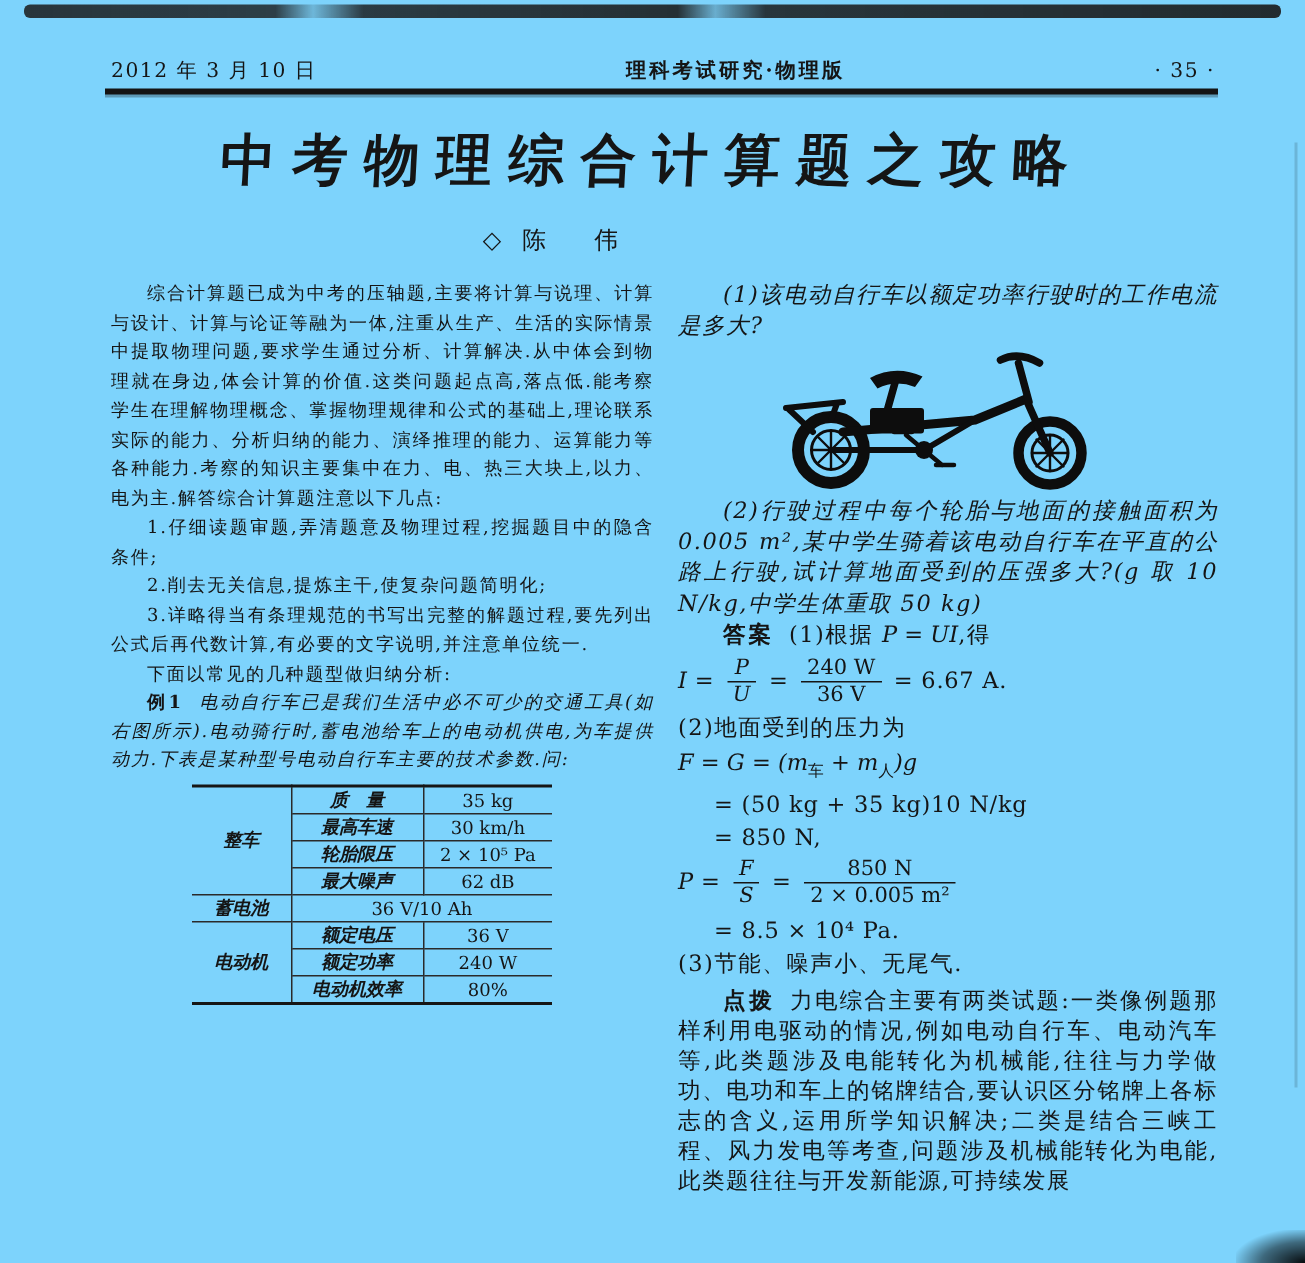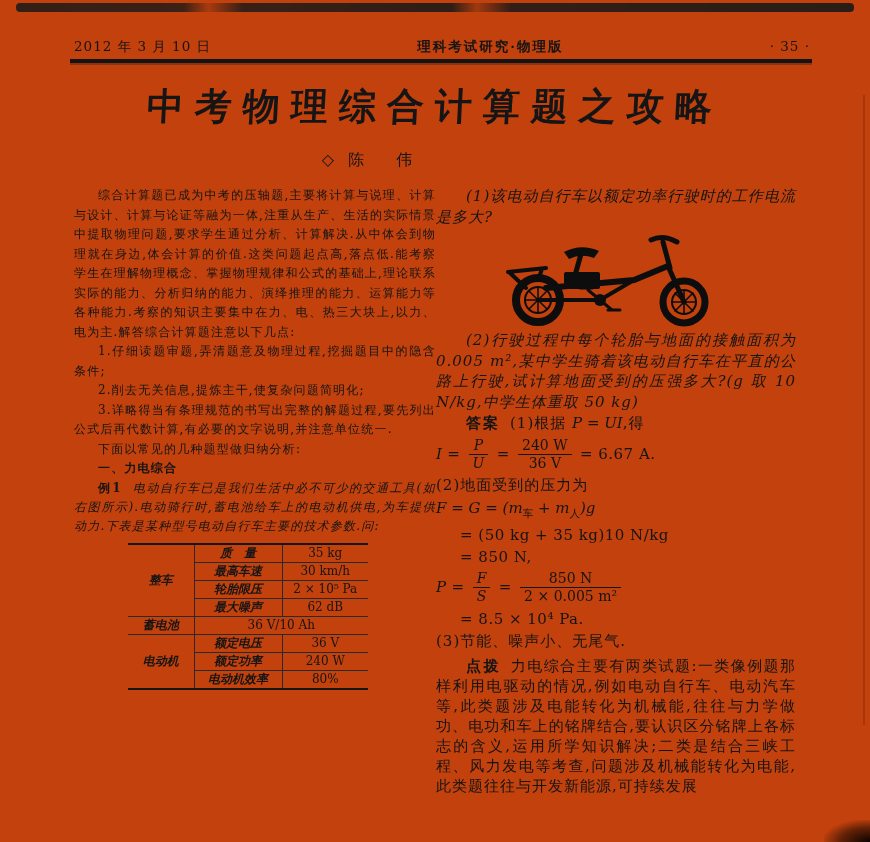--- a/index.html
+++ b/index.html
@@ -4,21 +4,21 @@
 <style>
   * { box-sizing: border-box; }
   html,body { margin:0; padding:0; }
   body {
     width:870px; height:842px;
     background:#ffffff;
     color:#151515;
     font-family:"DejaVu Serif","Liberation Serif",serif;
     position:relative; overflow:hidden;
   }
-  .page { position:absolute; inset:0; background:#c2410c; }
+  .page { position:absolute; inset:0; background:#7dd3fc; }
 
   
   .artifact-top {
     position:absolute; top:3px; left:16px; width:838px; height:9px;
     background:linear-gradient(90deg,
       rgba(25,25,25,.85) 0%, rgba(25,25,25,.8) 20%,
       rgba(25,25,25,.15) 23%, rgba(25,25,25,.82) 27%,
       rgba(25,25,25,.88) 52%, rgba(25,25,25,.2) 55%,
       rgba(25,25,25,.85) 59%, rgba(25,25,25,.9) 100%);
     border-radius:4px; filter:blur(.4px);
@@ -52,21 +52,21 @@
   }
   .author {
     position:absolute; top:150px; left:0; width:742px;
     text-align:center; font-size:16px; letter-spacing:8px;
   }
   .author .diamond { letter-spacing:0; margin-right:14px; }
 
   
   .col { position:absolute; top:186px; }
   .col-left  { left:74px;  width:362px; }
-  .col-right { left:436px; width:360px; }
+  .col-right { left:452px; width:360px; }
 
   p { margin:0; text-align:justify; }
   .col-left p  { font-size:12px; line-height:19.5px; letter-spacing:1.2px; }
   .col-right p { font-size:15px; line-height:20.5px; letter-spacing:1px; }
   .indent { text-indent:2em; }
   .bold { font-weight:bold; }
   .kai { font-style:italic; }
   .col-left p.kai { font-size:12px; line-height:19px; }
   b.inline-label { font-style:normal; letter-spacing:2px; margin-right:10px; }
 
@@ -128,21 +128,20 @@
   <div class="author">
     <span class="diamond">◇</span><span>陈　伟</span>
   </div>
 
   <div class="col col-left">
     <p class="indent">综合计算题已成为中考的压轴题,主要将计算与说理、计算与设计、计算与论证等融为一体,注重从生产、生活的实际情景中提取物理问题,要求学生通过分析、计算解决.从中体会到物理就在身边,体会计算的价值.这类问题起点高,落点低.能考察学生在理解物理概念、掌握物理规律和公式的基础上,理论联系实际的能力、分析归纳的能力、演绎推理的能力、运算能力等各种能力.考察的知识主要集中在力、电、热三大块上,以力、电为主.解答综合计算题注意以下几点:</p>
     <p class="indent">1.仔细读题审题,弄清题意及物理过程,挖掘题目中的隐含条件;</p>
     <p class="indent">2.削去无关信息,提炼主干,使复杂问题简明化;</p>
     <p class="indent">3.详略得当有条理规范的书写出完整的解题过程,要先列出公式后再代数计算,有必要的文字说明,并注意单位统一.</p>
     <p class="indent">下面以常见的几种题型做归纳分析:</p>
-    <p class="indent bold">一、力电综合</p>
     <p class="indent kai"><b class="inline-label">例1</b><span>电动自行车已是我们生活中必不可少的交通工具(如右图所示).电动骑行时,蓄电池给车上的电动机供电,为车提供动力.下表是某种型号电动自行车主要的技术参数.问:</span></p>
 
     <table class="spec">
       <tbody>
           <tr>
         <td class="grp" rowspan="4">整车</td>
         <td class="lbl">质　量</td>
         <td class="val">35 kg</td>
       </tr>
       <tr>

